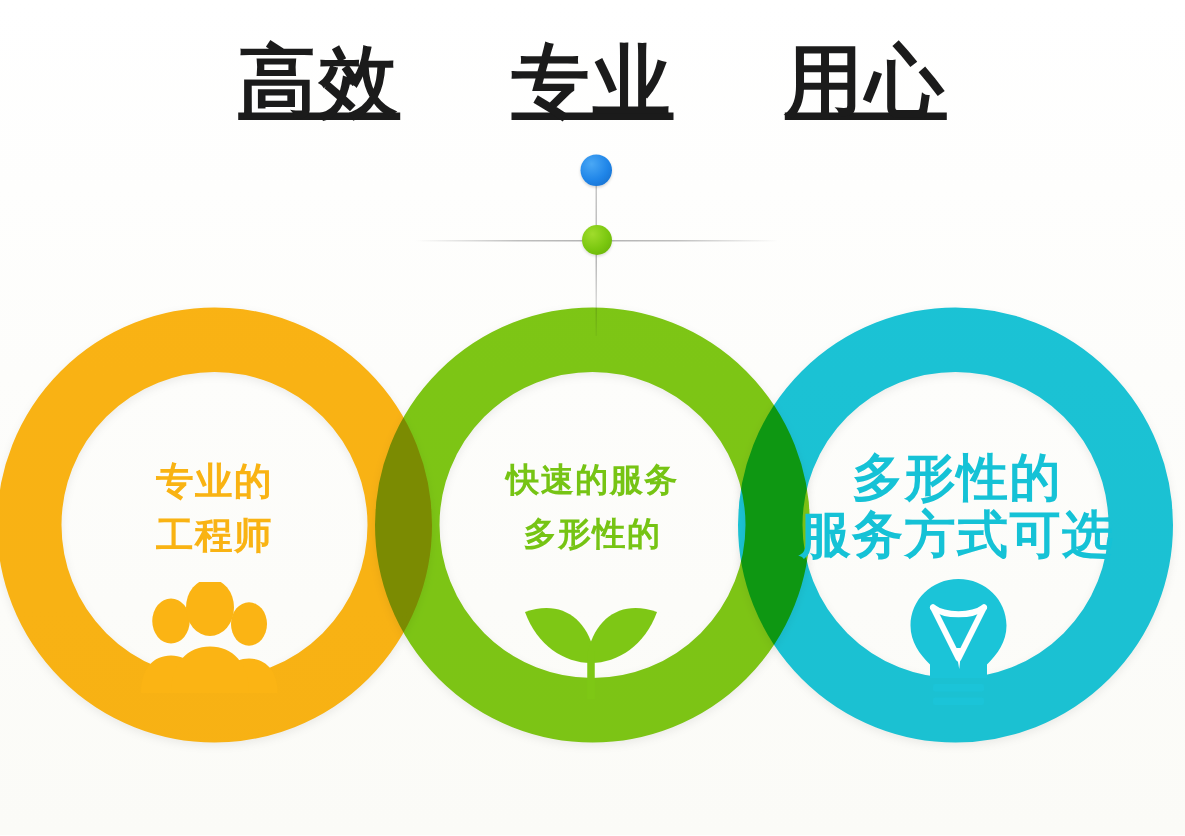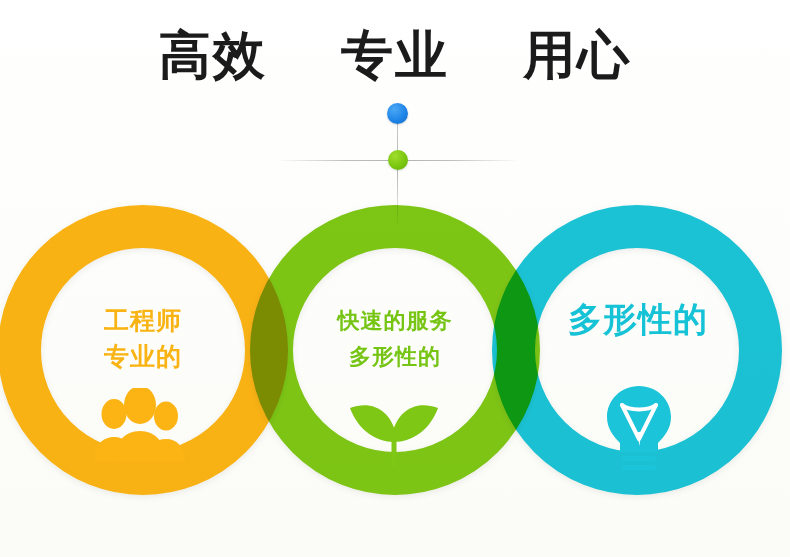--- a/index.html
+++ b/index.html
@@ -27,20 +27,21 @@
     white-space: nowrap;
   }
   #headline .hw {
     display: inline-block;
     font-size: 52px;
     line-height: 58px;
     font-weight: bold;
     color: #1b1b1b;
     letter-spacing: 2px;
     vertical-align: top;
+    text-decoration: underline;
   }
   #headline .gap {
     display: inline-block;
     width: 64px;
   }
 
   
   #connector {
     position: absolute;
     left: 0;
@@ -178,22 +179,22 @@
     <div class="dot" id="dot-green"></div>
   </div>
 
   <div id="venn">
     <div class="ring" id="ring-orange"></div>
     <div class="ring" id="ring-green"></div>
     <div class="ring" id="ring-cyan"></div>
   </div>
 
   <div class="circle-text" id="text-orange">
+    <span class="line">专业的</span>
     <span class="line">工程师</span>
-    <span class="line">专业的</span>
   </div>
   <div class="picto" id="picto-people">
     <svg width="96" height="74" viewBox="0 0 96 74">
       <g fill="#fbb414">
         <ellipse cx="22" cy="26" rx="12.5" ry="15"></ellipse>
         <path d="M2 74 C2 58 10 49 22 49 C34 49 42 58 42 74 Z"></path>
         <ellipse cx="74" cy="28" rx="12" ry="14.5"></ellipse>
         <path d="M55 74 C55 59 63 51 74 51 C85 51 93 59 93 74 Z"></path>
         <ellipse cx="48" cy="17" rx="16" ry="19"></ellipse>
         <path d="M22 74 C22 54 33 43 48 43 C63 43 74 54 74 74 Z"></path>
@@ -210,20 +211,21 @@
       <g fill="#7ec715">
         <path d="M62 56 C44 56 26 44 18 22 C40 14 58 24 64 48 Z"></path>
         <path d="M62 56 C80 56 98 44 106 22 C84 14 66 24 60 48 Z"></path>
         <rect x="59.5" y="48" width="5" height="32"></rect>
       </g>
     </svg>
   </div>
 
   <div class="circle-text" id="text-cyan">
     <span class="line">多形性的</span>
+    <span class="line">服务方式可选</span>
   </div>
   <div class="picto" id="picto-bulb">
     <svg width="78" height="86" viewBox="0 0 78 86">
       <g fill="#1bc4d8">
         <path d="M39 2 C21 2 7 16 7 33 C7 44 13 52 20 59 L20 68 L58 68 L58 59 C65 52 71 44 71 33 C71 16 57 2 39 2 Z"></path>
         <rect x="22" y="72" width="34" height="5" rx="1.5"></rect>
         <rect x="22" y="81" width="34" height="5" rx="1.5"></rect>
       </g>
       <g fill="none" stroke="#ffffff" stroke-width="4" stroke-linejoin="round" stroke-linecap="round">
         <path d="M22 21 C30 27 48 27 56 21"></path>

